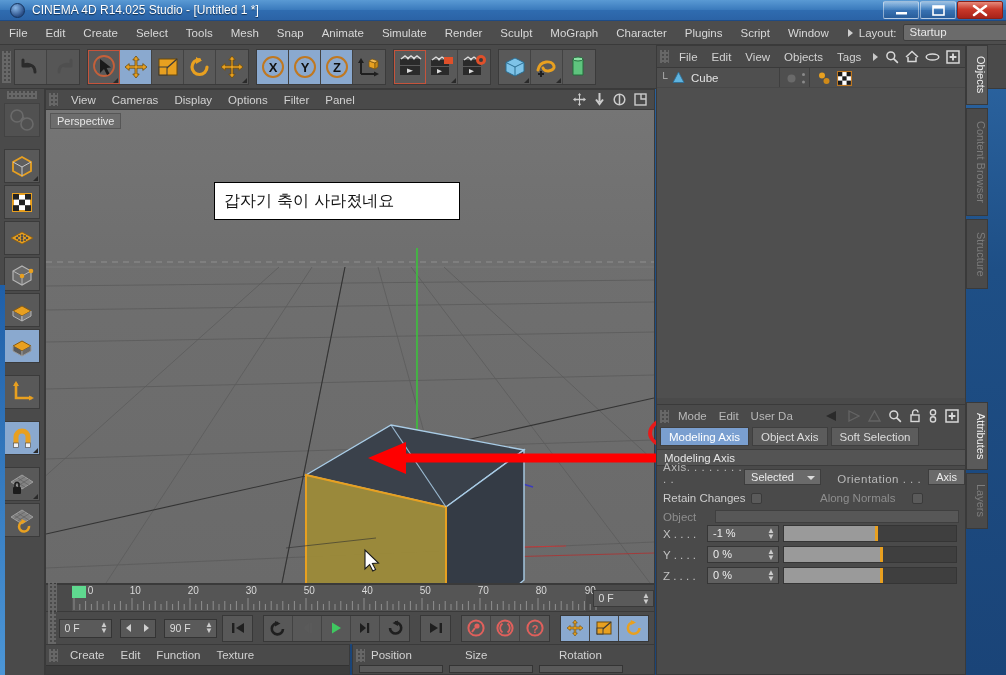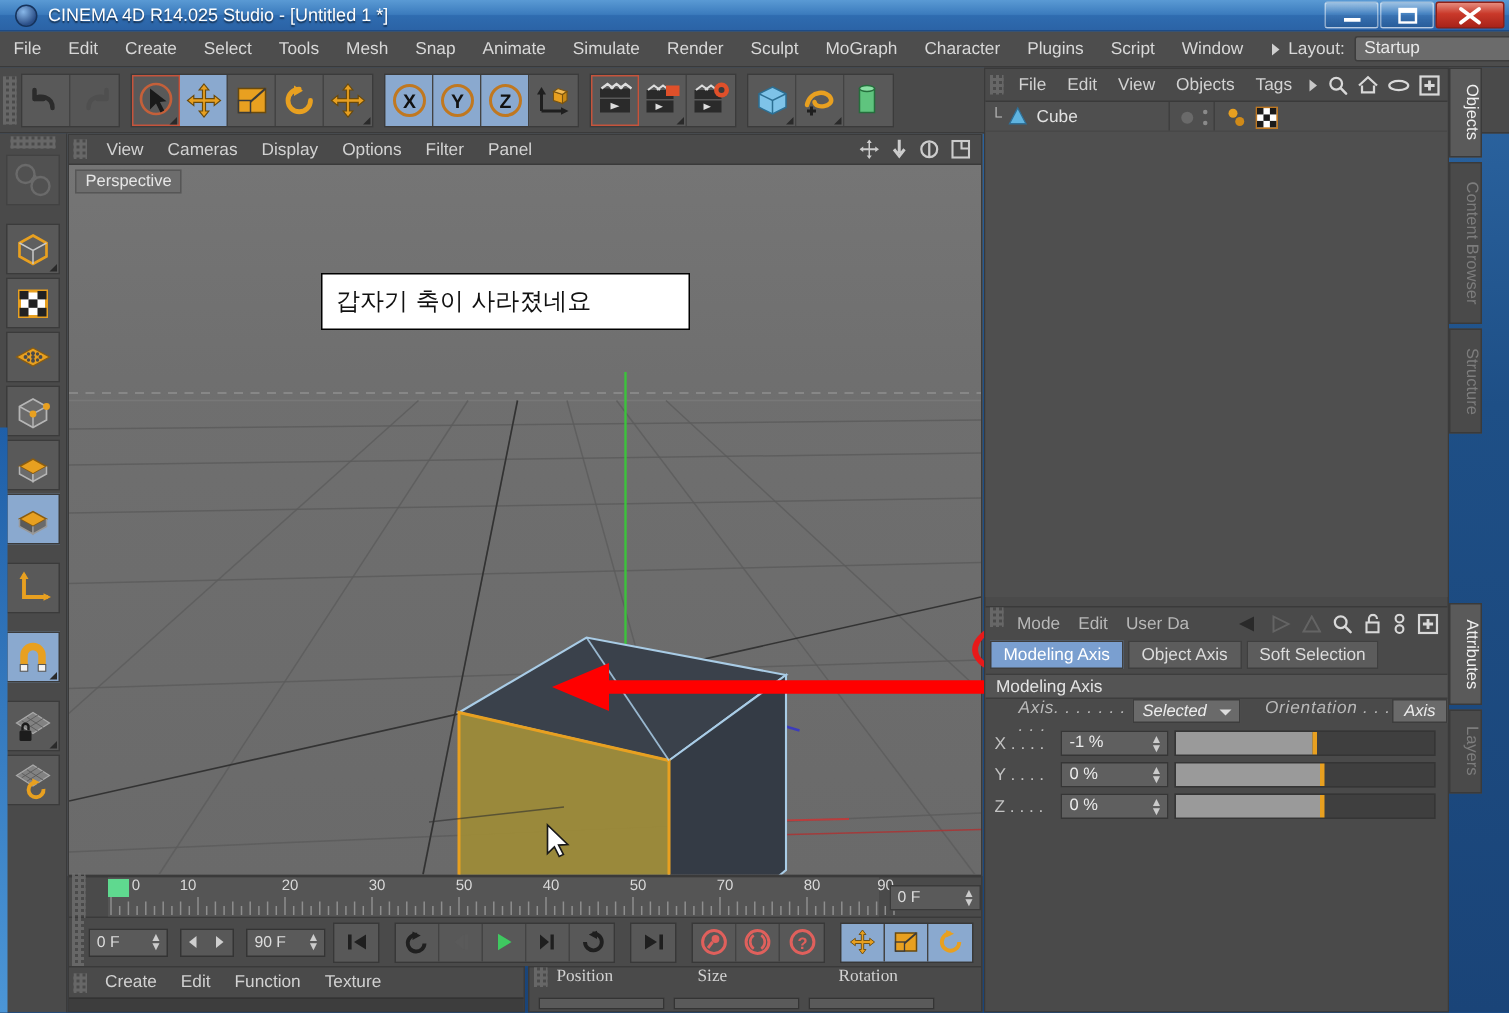--- a/index.html
+++ b/index.html
@@ -195,21 +195,21 @@
     position:absolute; left:45px; top:644px; width:305px; height:31px;
     background:#4a4a4a; border:1px solid #3a3a3a;
   }
   .matmgr .row { height:20px; display:flex; align-items:center; }
   .matmgr .mi { font-size:11.5px; color:#d2d2d2; padding:0 8px; line-height:20px;}
   .matbody{ height:9px; background:#3d3d3d; border-top:1px solid #333;}
   .coordmgr {
     position:absolute; left:352px; top:644px; width:303px; height:31px;
     background:#4a4a4a; border:1px solid #3a3a3a;
   }
-  .coordmgr .hdr { height:20px; display:flex; align-items:flex-start;font-family:Liberation Serif, serif; }
+  .coordmgr .hdr { height:20px; display:flex; align-items:center; }
   .coordmgr .lbl { font-size:11.5px; color:#d2d2d2; }
   .coord-fields { display:flex; gap:6px; padding:0 6px; }
   .coord-fields div { width:84px; height:8px; background:#5a5a5a; border:1px solid #343434;}
 
   
   .rightpanel {
     position:absolute; left:656px; top:45px; width:310px; height:630px;
     background:#4a4a4a; border:1px solid #3a3a3a;
   }
   .objmgr { position:absolute; left:0; top:0; width:308px; height:352px; background:#4a4a4a; }
@@ -221,38 +221,38 @@
     height:20px; display:flex; align-items:center; font-size:11.5px; color:#e2e2e2;
     border-bottom:1px solid #484848; position:relative;
   }
   .obj-col-sep { position:absolute; left:122px; top:0; bottom:0; width:1px; background:#3f3f3f; }
   .obj-col-sep2 { position:absolute; left:152px; top:0; bottom:0; width:1px; background:#3f3f3f; }
 
   .attrmgr {
     position:absolute; left:0; top:358px; width:308px; height:270px; background:#4a4a4a;
     border-top:1px solid #3a3a3a;
   }
-  .attr-hdr { height:22px; display:flex; }
+  .attr-hdr { height:22px; display:flex; align-items:center; }
   .attr-hdr .mi { font-size:11.5px; color:#b8b8b8; padding:0 6px; line-height:22px;}
   .attr-icons { margin-left:auto; display:flex; gap:7px; align-items:center; padding-right:6px;}
   .attr-title {
     height:24px; display:flex; align-items:center; gap:7px; padding-left:8px;
     font-size:12px; color:#e2e2e2; background:#4a4a4a;
   }
   .tabs { display:flex; gap:3px; padding-left:3px; height:19px; }
   .tab {
     font-size:11.5px; padding:0 8px; line-height:18px; color:#dcdcdc;
     background:#5c5c5c; border:1px solid #3f3f3f;
   }
   .tab.sel { background:#7a9fd0; color:#fff; }
   .sect-hdr {
     height:17px; background:#545454; border-top:1px solid #3d3d3d; border-bottom:1px solid #3d3d3d;
     font-size:11.5px; color:#e4e4e4; padding-left:7px; line-height:17px; margin-top:3px;
   }
-  .prow { height:19px; display:flex; align-items:flex-start; padding-left:22px; font-size:11.5px; color:#cdcdcd;font-style:italic;}
+  .prow { height:19px; display:flex; align-items:flex-end; padding-left:6px; font-size:11.5px; color:#cdcdcd;}
   .dotlbl { color:#b9b9b9; letter-spacing:.5px; }
   .combo {
     width:78px; height:16px; background:#6a6a6a; border:1px solid #3d3d3d;
     font-size:11px; color:#ececec; line-height:14px; padding-left:6px; position:relative;
   }
   .combo .cb-arrow{
     position:absolute; right:5px; top:6px; width:0;height:0;
     border-top:4px solid #dcdcdc;border-left:4px solid transparent;border-right:4px solid transparent;
   }
   .btn-sm {
@@ -705,21 +705,21 @@
     <path d="M300 38 L40 38" stroke="#ff0000" stroke-width="9" stroke-linecap="butt"></path>
     <path d="M8 38 L46 22 L46 54 Z" fill="#ff0000"></path>
   </svg>
   <div class="redcircle"></div>
 
   <div class="timeline">
     <div class="grip"></div>
     <div class="tl-ruler">
       <div class="tl-green"></div>
       <div class="tl-num" style="left:16px">0</div>
-      <div class="tl-num" style="left:48px">10</div>
+      <div class="tl-num" style="left:58px">10</div>
       <div class="tl-num" style="left:116px">20</div>
       <div class="tl-num" style="left:174px">30</div>
       <div class="tl-num" style="left:232px">50</div>
       <div class="tl-num" style="left:290px">40</div>
       <div class="tl-num" style="left:348px">50</div>
       <div class="tl-num" style="left:406px">70</div>
       <div class="tl-num" style="left:464px">80</div>
       <div class="tl-num" style="left:513px">90</div>
       <svg style="position:absolute;left:0;top:13px;width:528px;height:13px" viewBox="0 0 528 13" preserveAspectRatio="none">
         <g stroke="#8e8e8e" stroke-width="1">
@@ -1033,21 +1033,31 @@
       <div class="prow">
         <span class="dotlbl" style="width:82px">Axis. . . . . . . . . . </span>
         <span class="combo">
           <span>Selected</span>
           <span class="cb-arrow"></span>
         </span>
         <span class="dotlbl" style="margin-left:16px;width:92px">Orientation . . .</span>
         <span class="btn-sm">Axis</span>
       </div>
 
-
+      <div class="prow">
+        <span style="width:88px">Retain Changes</span>
+        <span class="chk"></span>
+        <span class="dimtxt" style="margin-left:58px;width:92px">Along Normals</span>
+        <span class="chk"></span>
+      </div>
+
+      <div class="prow">
+        <span class="dimtxt" style="width:52px">Object</span>
+        <span class="objfield"></span>
+      </div>
 
       <div class="xrow">
         <span class="xlabel">X . . . .</span>
         <span class="xfield">
           <span>-1 %</span>
           <span class="spin">▲<br>▼</span>
         </span>
         <span class="slider">
           <span class="fill" style="width:53%"></span>
           <span class="knob" style="left:53%"></span>

